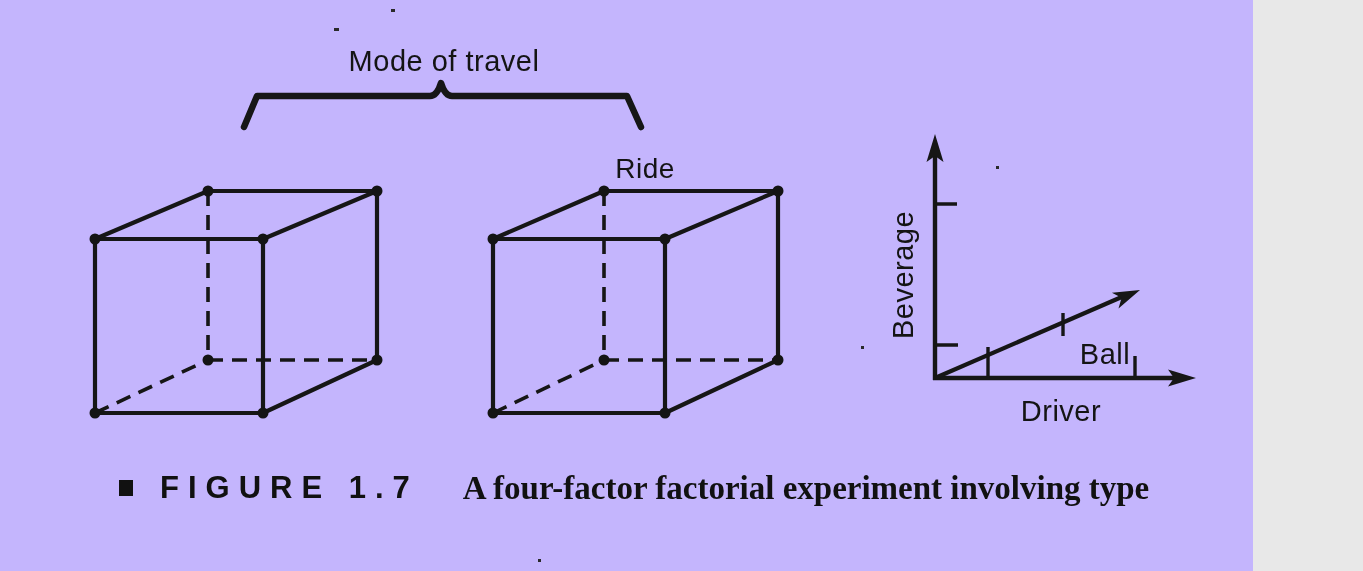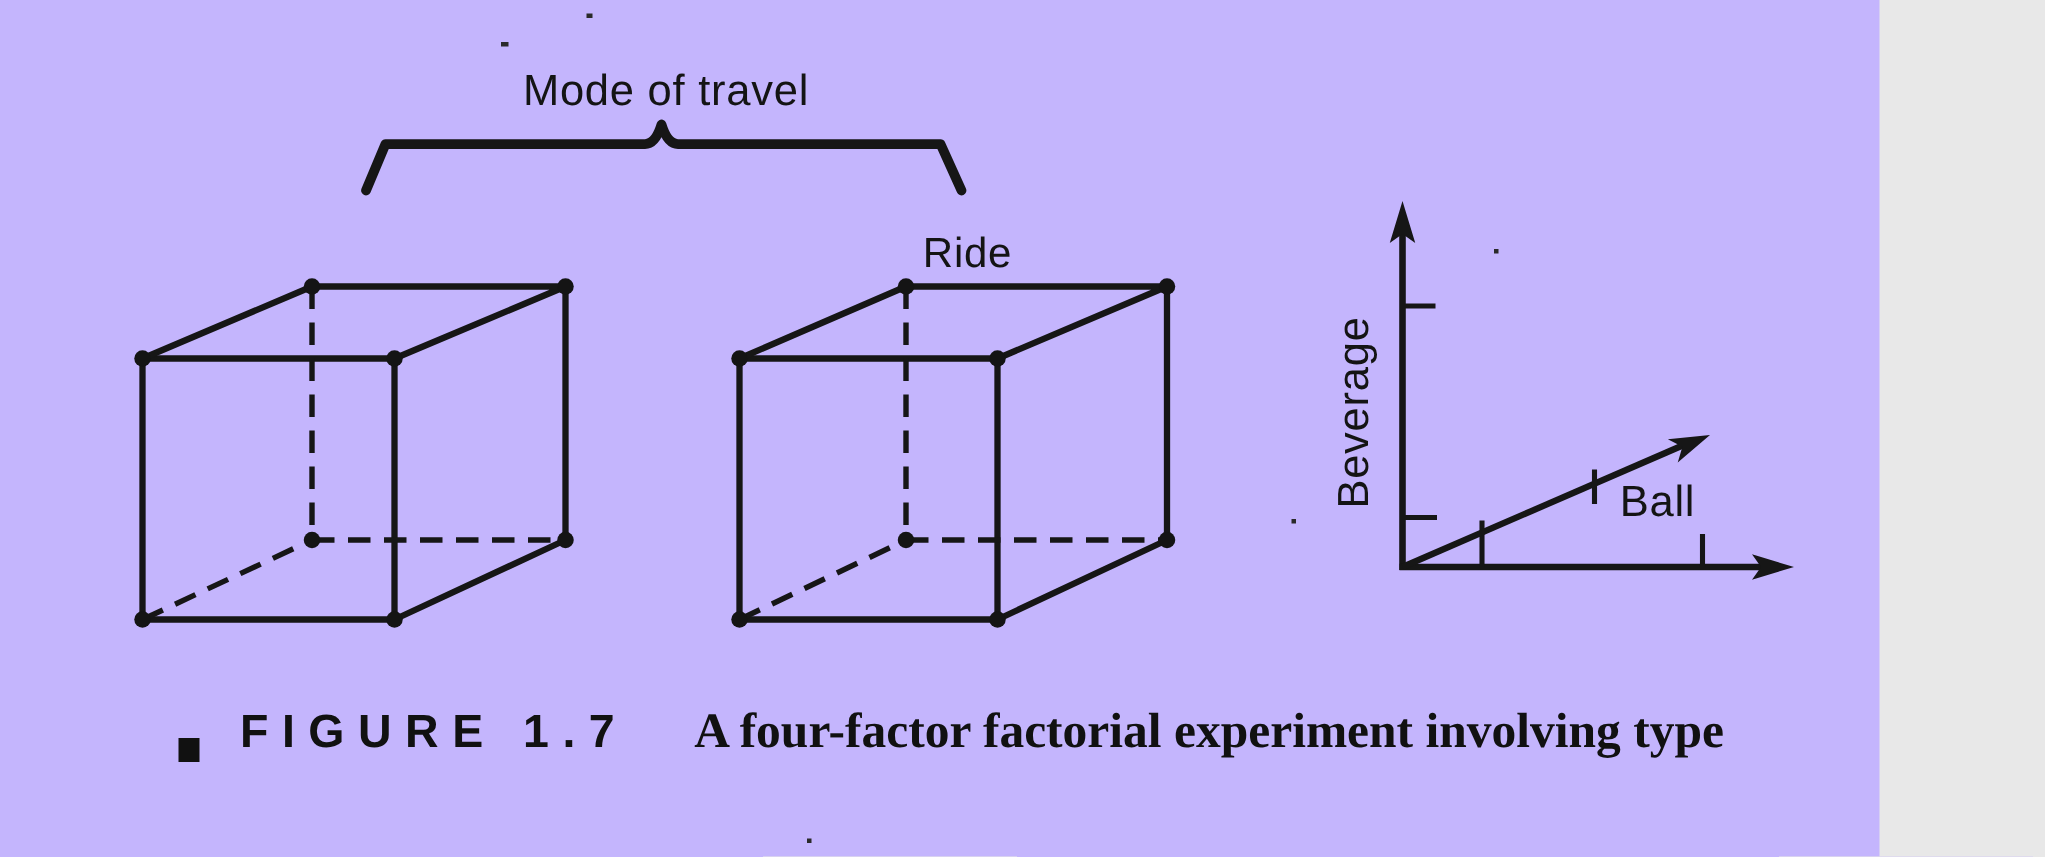--- a/index.html
+++ b/index.html
@@ -22,29 +22,29 @@
     letter-spacing:0.5px;
   }
   .lbl-mode   {left:344px; top:44px;  width:200px; height:34px; font-size:29px;}
   .lbl-walk   {left:194px; top:138px; width:100px; height:32px; font-size:28px;}
   .lbl-ride   {left:595px; top:138px; width:100px; height:32px; font-size:28px;margin-top:15px;}
   .lbl-beverage{
     left:838px; top:258px; width:130px; height:34px; font-size:29px;
     transform:rotate(-90deg);
   }
   .lbl-driver {left:1011px; top:394px; width:100px; height:34px; font-size:29px;}
-  .lbl-ball   {left:1067px; top:319px; width:76px;  height:32px; font-size:29px;}
+  .lbl-ball   {left:1067px; top:338px; width:76px;  height:32px; font-size:29px;}
 
   .caption{
     position:absolute; left:88px; top:468px; width:1220px;
     font-family:"Liberation Serif", serif;
     font-weight:bold; font-size:33px; line-height:40px;
     color:#111111;
   }
-  .caption-line1{display:flex;align-items:flex-end;padding-left:31px;}
+  .caption-line1{display:flex;align-items:center;padding-left:31px;}
   .caption-bullet{
     display:inline-block; width:14px; height:16px;
     background:#111111; margin-right:27px; flex:0 0 auto;
   }
   .caption-figno{
     font-family:"Liberation Sans", sans-serif;
     font-weight:bold; font-size:31px; letter-spacing:9px;
     white-space:nowrap; flex:0 0 auto;
   }
   .caption-text1{margin-left:44px; white-space:nowrap;font-family:Liberation Serif, serif;}
@@ -133,20 +133,21 @@
     </g>
   </svg>
 
   <div class="label lbl-mode">Mode of travel</div>
 
 
   <div class="label lbl-ride">Ride</div>
 
   <div class="label lbl-beverage">Beverage</div>
 
+  <div class="label lbl-driver">Driver</div>
 
   <div class="label lbl-ball">Ball</div>
 
   <div class="caption">
     <div class="caption-line1">
       <span class="caption-bullet"></span>
       <span class="caption-figno">FIGURE 1.7</span>
       <span class="caption-text1">A four-factor factorial experiment involving type</span>
     </div>
   </div>

